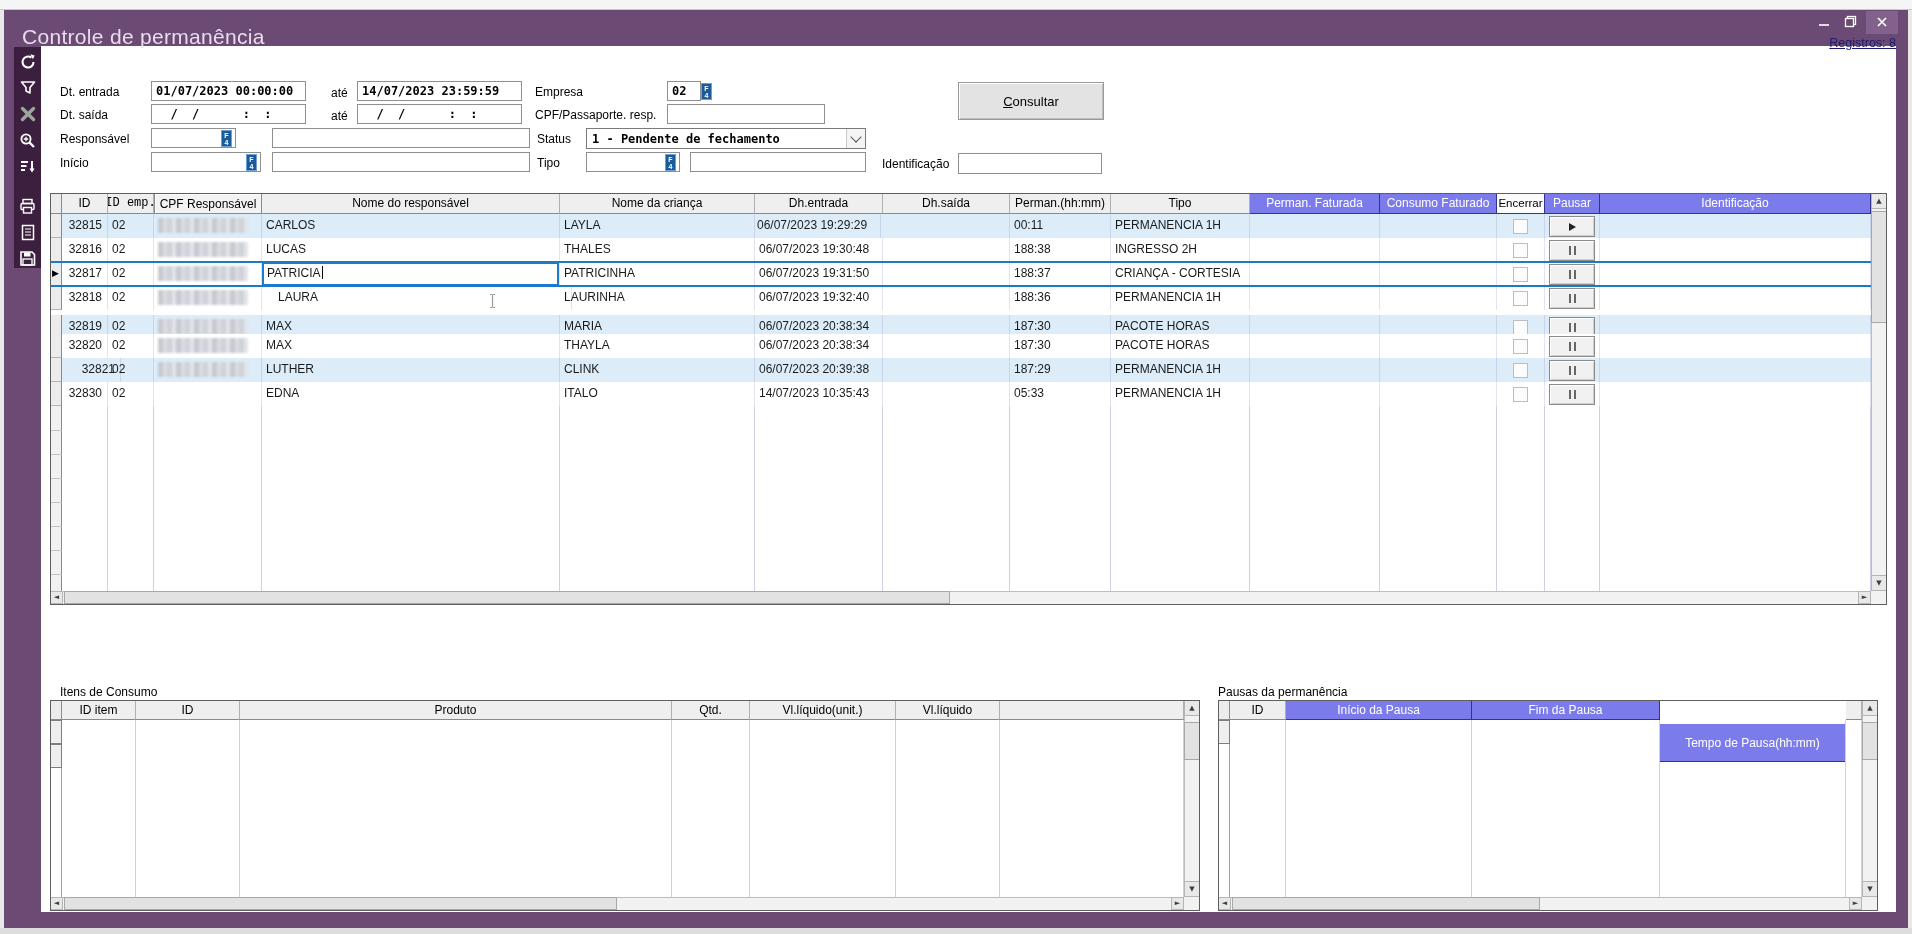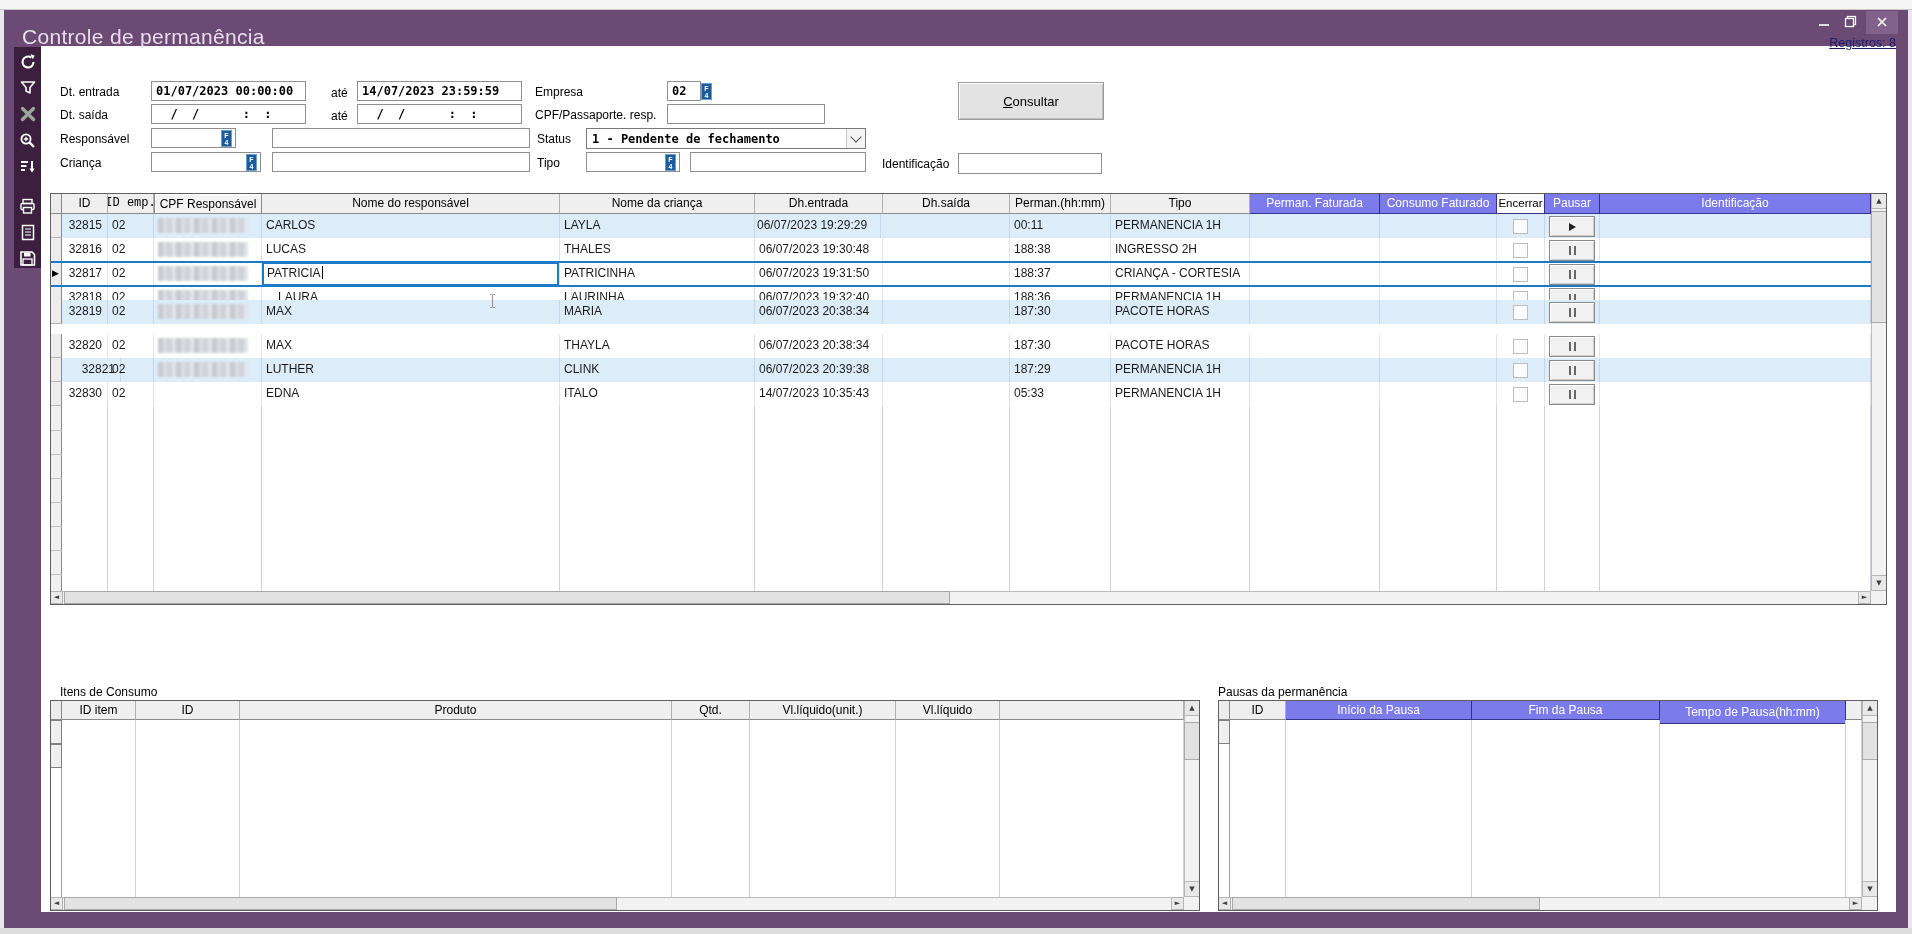--- a/index.html
+++ b/index.html
@@ -167,21 +167,21 @@
   <span class="f4" style="left:221px;top:130px;">F<br>4</span>
   <input class="inp" style="left: 272px; top: 128px; width: 258px; height: 20px;" readonly="" value="">
   <span class="lbl" style="left:537px;top:132px;">Status</span>
   <div id="status-dd">
     <span class="val">1 - Pendente de fechamento</span>
     <span class="arrowbox">
         <span class="chev"></span>
       </span>
   </div>
 
-  <span class="lbl" style="left:60px;top:156px;">Criança</span>
+  <span class="lbl" style="left:60px;top:156px;">Início</span>
   <input class="inp" style="left: 151px; top: 152px; width: 110px; height: 20px;" readonly="" value="">
   <span class="f4" style="left:246px;top:154px;">F<br>4</span>
   <input class="inp" style="left: 272px; top: 152px; width: 258px; height: 20px;" readonly="" value="">
   <span class="lbl" style="left:537px;top:156px;">Tipo</span>
   <input class="inp" style="left: 586px; top: 152px; width: 94px; height: 20px;" readonly="" value="">
   <span class="f4" style="left:665px;top:154px;">F<br>4</span>
   <input class="inp" style="left: 690px; top: 152px; width: 176px; height: 20px;" readonly="" value="">
   <span class="lbl" style="left:882px;top:157px;">Identificação</span>
   <input class="inp" style="left: 958px; top: 153px; width: 144px; height: 21px;" readonly="" value="">
 
@@ -303,21 +303,21 @@
       <div class="mcell" style="left: 1330px; width: 117px;"></div>
       <div class="mcell" style="left: 1447px; width: 48px; text-align: center; padding: 0px;"><span class="chk"></span></div>
       <div class="mcell" style="left: 1495px; width: 55px; padding: 0px;">
         <div class="pbtn">
           <span class="pbar"></span>
           <span class="pbar"></span>
         </div>
       </div>
       <div class="mcell" style="left: 1550px; width: 271px;"></div>
     </div>
-    <div class="mrow alt" style="left: 50px; top: 300px; width: 1821px; position: absolute;">
+    <div class="mrow alt" style="left: 50px; top: 315px; width: 1821px; position: absolute;">
       <div class="mcell gut" style="left: 0px; width: 12px;"></div>
       <div class="mcell num" style="left: 12px; width: 46px;">32819</div>
       <div class="mcell" style="left: 58px; width: 46px;">02</div>
       <div class="mcell" style="left: 104px; width: 108px;">
         <div class="blurblock" style="width: 90px;"></div>
       </div>
       <div class="mcell" style="left: 212px; width: 298px;">MAX</div>
       <div class="mcell" style="left: 510px; width: 195px;">MARIA</div>
       <div class="mcell" style="left: 705px; width: 128px;">06/07/2023 20:38:34</div>
       <div class="mcell" style="left: 833px; width: 127px;"></div>
@@ -461,21 +461,21 @@
     <div class="sb-track" style="left: 50px; top: 897px; width: 1134px; height: 13px; border-top: 1px solid rgb(189, 189, 189);"></div>
     <div class="sb-btn" style="left: 50px; top: 897px; width: 13px; height: 13px;">◄</div>
     <div class="sb-btn" style="left: 1171px; top: 897px; width: 13px; height: 13px;">►</div>
     <div class="sb-thumb" style="left: 64px; top: 897px; width: 553px; height: 13px;"></div>
     <div class="sb-track" style="left: 1184px; top: 897px; width: 16px; height: 13px;"></div>
     <div class="gridborder" style="left: 50px; top: 700px; width: 1150px; height: 211px;"></div>
     <div class="gh gutter" style="left: 1218px; top: 700px; width: 12px; height: 20px;"></div>
     <div class="gh gray" style="left: 1230px; top: 700px; width: 56px; height: 20px;">ID</div>
     <div class="gh blue" style="left: 1286px; top: 700px; width: 186px; height: 20px;">Início da Pausa</div>
     <div class="gh blue" style="left: 1472px; top: 700px; width: 188px; height: 20px;">Fim da Pausa</div>
-    <div class="gh blue" style="left: 1660px; top: 700px; width: 186px; height: 24px;">Tempo de Pausa(hh:mm)</div>
+    <div class="gh blue" style="left: 1660px; top: 724px; width: 186px; height: 38px;">Tempo de Pausa(hh:mm)</div>
     <div class="gh gray" style="left: 1846px; top: 700px; width: 16px; height: 20px;"></div>
     <div class="gslot" style="left: 1218px; top: 720px; width: 12px; height: 24px;"></div>
     <div class="vline" style="left: 1229px; top: 744px; height: 153px; background: rgb(158, 158, 184);"></div>
     <div class="vline" style="left: 1285px; top: 720px; height: 177px;"></div>
     <div class="vline" style="left: 1471px; top: 720px; height: 177px;"></div>
     <div class="vline" style="left: 1659px; top: 720px; height: 177px;"></div>
     <div class="vline" style="left: 1845px; top: 720px; height: 177px;"></div>
     <div class="vline" style="left: 1861px; top: 720px; height: 177px;"></div>
     <div class="sb-track" style="left: 1862px; top: 700px; width: 16px; height: 197px; border-left: 1px solid rgb(189, 189, 189);"></div>
     <div class="sb-btn" style="left: 1862px; top: 700px; width: 16px; height: 16px;">▲</div>

